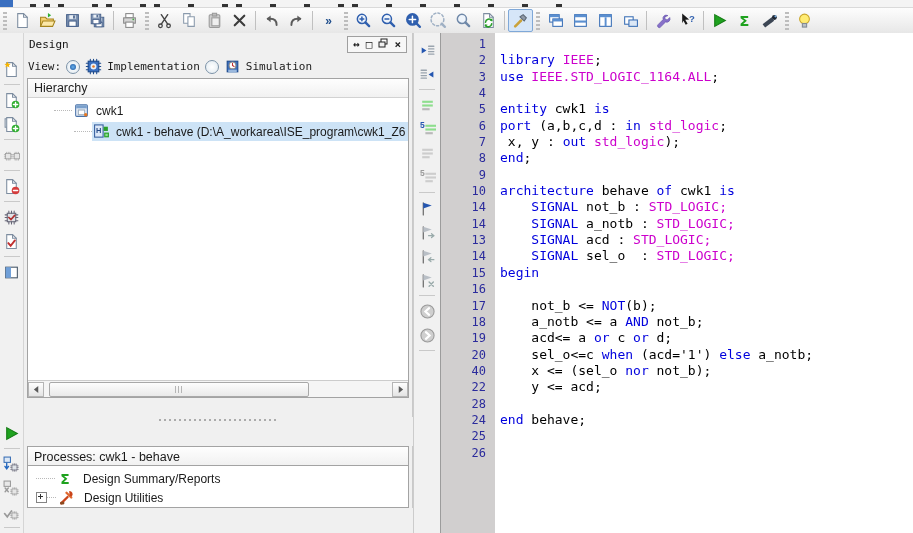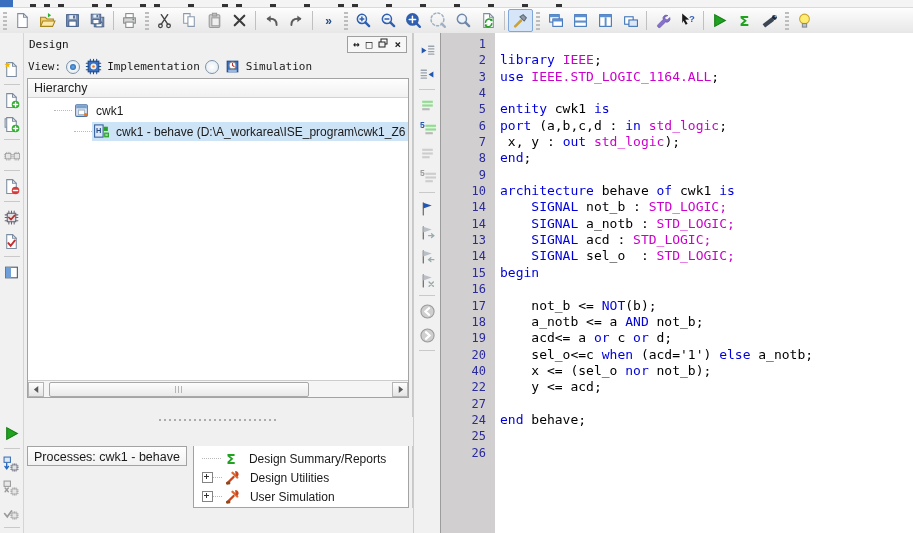--- a/index.html
+++ b/index.html
@@ -63,21 +63,21 @@
           background:repeating-linear-gradient(to right,#b5b5b5 0 1px,transparent 1px 3px)}
   
   #splitter{left:24px;top:417px;width:389px;height:5px;background:#f0f0f0}
   #splitter::after{content:"";position:absolute;left:50%;top:2px;width:120px;height:2px;margin-left:-60px;
           background:repeating-linear-gradient(to right,#ababab 0 2px,transparent 2px 5px)}
   
   #procStatus{left:24px;top:422px;width:389px;height:23px;display:flex;align-items:center;gap:6px;
           padding:0 6px;background:#f0f0f0;font-family:"DejaVu Sans Mono",monospace;font-size:11px;
           color:#111;box-sizing:border-box}
   #procPanel{left:24px;top:446px;width:389px;height:62px;background:#f0f0f0;display:flex;
-          box-sizing:border-box;border-right:1px solid #c9c9c9;overflow:hidden}
+          flex-direction:column;box-sizing:border-box;border-right:1px solid #c9c9c9;overflow:hidden}
   .prochead{margin:0 3px;border:1px solid #a3a3a3;height:20px;background:linear-gradient(#fefefe,#f1f1f1);
           padding:3px 6px 0 6px;font-size:12.5px;box-sizing:border-box;background-clip:padding-box}
   #procTree{flex:1;background:#fff;margin:0 3px;border:1px solid #a3a3a3;border-top:none;overflow:hidden;padding-top:3px}
   .prow{height:19px;display:flex;align-items:center;white-space:nowrap;font-size:12px}
   
   #editorToolbar{left:413px;top:33px;width:28px;height:500px;background:#f1f1f1;
           border-left:1px solid #cccccc;border-right:1px solid #9c9c9c;box-sizing:border-box;
           display:flex;flex-direction:column;align-items:center;padding-top:5px}
   
   #editor{left:441px;top:33px;width:472px;height:500px;background:#fff;display:flex}
@@ -793,20 +793,20 @@
         <div class="cl">13</div>
         <div class="cl">14</div>
         <div class="cl">15</div>
         <div class="cl">16</div>
         <div class="cl">17</div>
         <div class="cl">18</div>
         <div class="cl">19</div>
         <div class="cl">20</div>
         <div class="cl">40</div>
         <div class="cl">22</div>
-        <div class="cl">27</div>
+        <div class="cl">28</div>
         <div class="cl">24</div>
         <div class="cl">25</div>
         <div class="cl">26</div>
       </div>
     <div id="code"><div class="cl">&nbsp;</div><div class="cl"><span style="color: rgb(0, 0, 221);">library </span><span style="color: rgb(204, 0, 204);">IEEE</span><span style="color: rgb(0, 0, 0);">;</span></div><div class="cl"><span style="color: rgb(0, 0, 221);">use </span><span style="color: rgb(204, 0, 204);">IEEE.STD_LOGIC_1164.ALL</span><span style="color: rgb(0, 0, 0);">;</span></div><div class="cl">&nbsp;</div><div class="cl"><span style="color: rgb(0, 0, 221);">entity </span><span style="color: rgb(0, 0, 0);">cwk1 </span><span style="color: rgb(0, 0, 221);">is</span></div><div class="cl"><span style="color: rgb(0, 0, 221);">port </span><span style="color: rgb(0, 0, 0);">(a,b,c,d : </span><span style="color: rgb(0, 0, 221);">in </span><span style="color: rgb(204, 0, 204);">std_logic</span><span style="color: rgb(0, 0, 0);">;</span></div><div class="cl"><span style="color: rgb(0, 0, 0);"> x, y : </span><span style="color: rgb(0, 0, 221);">out </span><span style="color: rgb(204, 0, 204);">std_logic</span><span style="color: rgb(0, 0, 0);">);</span></div><div class="cl"><span style="color: rgb(0, 0, 221);">end</span><span style="color: rgb(0, 0, 0);">;</span></div><div class="cl">&nbsp;</div><div class="cl"><span style="color: rgb(0, 0, 221);">architecture </span><span style="color: rgb(0, 0, 0);">behave </span><span style="color: rgb(0, 0, 221);">of </span><span style="color: rgb(0, 0, 0);">cwk1 </span><span style="color: rgb(0, 0, 221);">is</span></div><div class="cl"><span style="color: rgb(0, 0, 0);">    </span><span style="color: rgb(0, 0, 221);">SIGNAL </span><span style="color: rgb(0, 0, 0);">not_b : </span><span style="color: rgb(204, 0, 204);">STD_LOGIC</span><span style="color: rgb(204, 0, 204);">;</span></div><div class="cl"><span style="color: rgb(0, 0, 0);">    </span><span style="color: rgb(0, 0, 221);">SIGNAL </span><span style="color: rgb(0, 0, 0);">a_notb : </span><span style="color: rgb(204, 0, 204);">STD_LOGIC</span><span style="color: rgb(204, 0, 204);">;</span></div><div class="cl"><span style="color: rgb(0, 0, 0);">    </span><span style="color: rgb(0, 0, 221);">SIGNAL </span><span style="color: rgb(0, 0, 0);">acd : </span><span style="color: rgb(204, 0, 204);">STD_LOGIC</span><span style="color: rgb(204, 0, 204);">;</span></div><div class="cl"><span style="color: rgb(0, 0, 0);">    </span><span style="color: rgb(0, 0, 221);">SIGNAL </span><span style="color: rgb(0, 0, 0);">sel_o  : </span><span style="color: rgb(204, 0, 204);">STD_LOGIC</span><span style="color: rgb(204, 0, 204);">;</span></div><div class="cl"><span style="color: rgb(0, 0, 221);">begin</span></div><div class="cl">&nbsp;</div><div class="cl"><span style="color: rgb(0, 0, 0);">    not_b &lt;= </span><span style="color: rgb(0, 0, 221);">NOT</span><span style="color: rgb(0, 0, 0);">(b);</span></div><div class="cl"><span style="color: rgb(0, 0, 0);">    a_notb &lt;= a </span><span style="color: rgb(0, 0, 221);">AND</span><span style="color: rgb(0, 0, 0);"> not_b;</span></div><div class="cl"><span style="color: rgb(0, 0, 0);">    acd&lt;= a </span><span style="color: rgb(0, 0, 221);">or</span><span style="color: rgb(0, 0, 0);"> c </span><span style="color: rgb(0, 0, 221);">or</span><span style="color: rgb(0, 0, 0);"> d;</span></div><div class="cl"><span style="color: rgb(0, 0, 0);">    sel_o&lt;=c </span><span style="color: rgb(0, 0, 221);">when</span><span style="color: rgb(0, 0, 0);"> (acd='1') </span><span style="color: rgb(0, 0, 221);">else</span><span style="color: rgb(0, 0, 0);"> a_notb;</span></div><div class="cl"><span style="color: rgb(0, 0, 0);">    x &lt;= (sel_o </span><span style="color: rgb(0, 0, 221);">nor</span><span style="color: rgb(0, 0, 0);"> not_b);</span></div><div class="cl"><span style="color: rgb(0, 0, 0);">    y &lt;= acd;</span></div><div class="cl">&nbsp;</div><div class="cl"><span style="color: rgb(0, 0, 221);">end</span><span style="color: rgb(0, 0, 0);"> behave;</span></div><div class="cl">&nbsp;</div><div class="cl">&nbsp;</div></div>
   </div>
 </div>
 
 </body></html>

